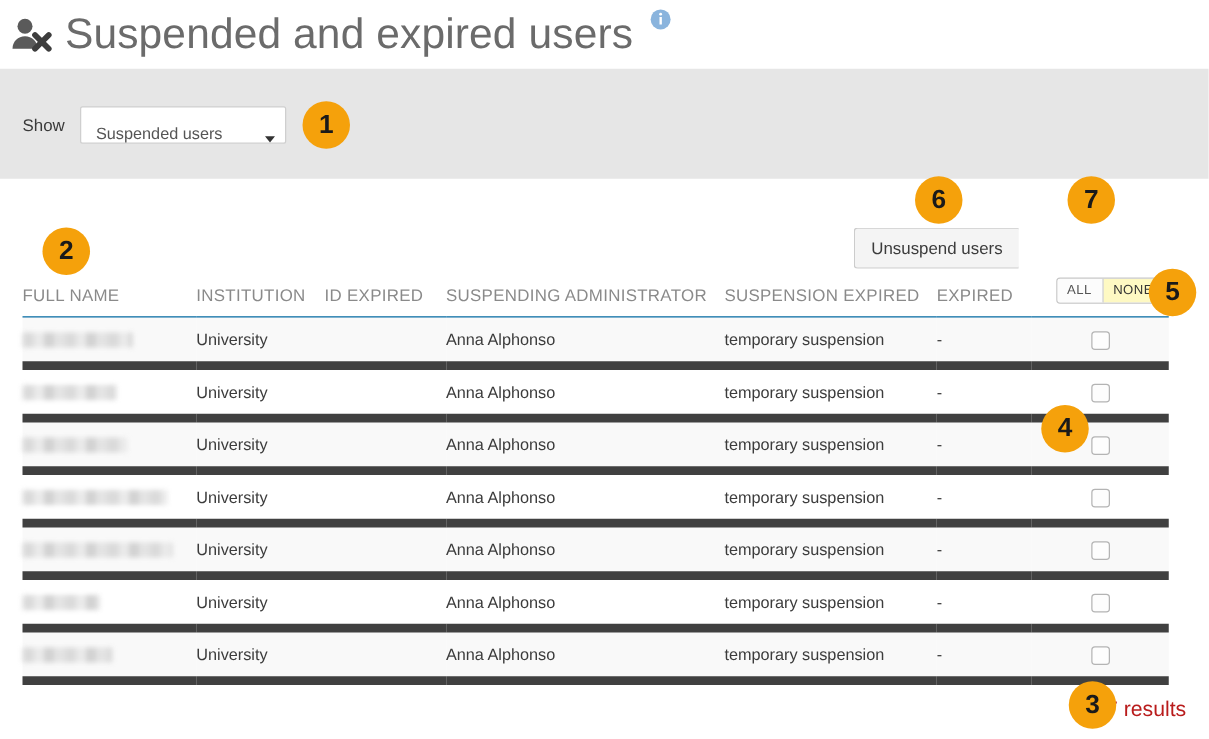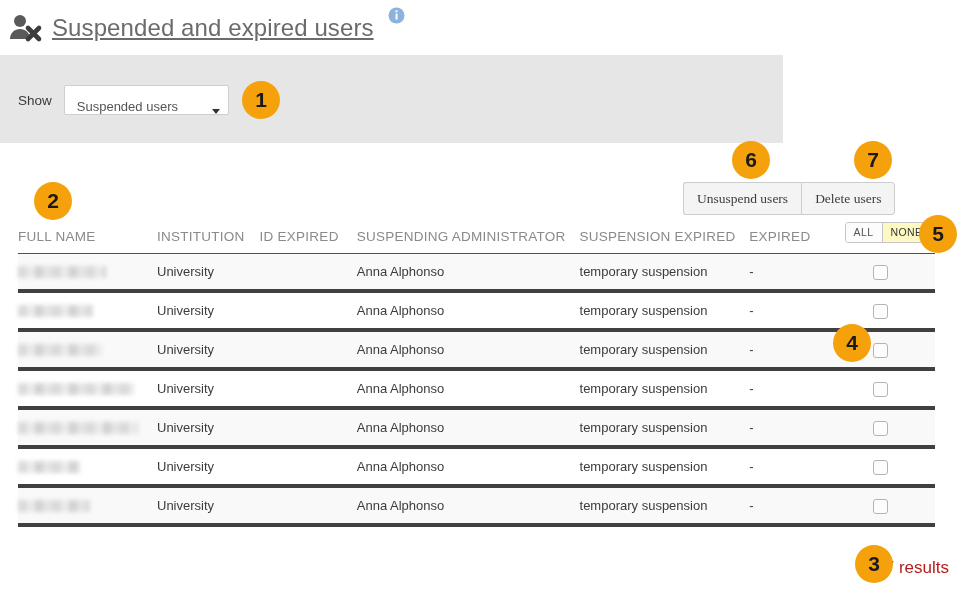--- a/index.html
+++ b/index.html
@@ -29,41 +29,40 @@
     box-sizing: border-box;
   }
   .header-icon {
     width: 38px;
     height: 30px;
     position: relative;
     flex: 0 0 auto;
     margin-right: 6px;
   }
   .page-title {
-    font-size: 24px;
+    font-size: 34px;
     font-weight: 400;
     color: #6b6b6b;
     letter-spacing: 0.1px;
     white-space: nowrap;
-    text-decoration: underline;
   }
   .info-icon {
     margin-left: 14px;
     width: 17px;
     height: 17px;
     flex: 0 0 auto;
     align-self: flex-start;
     margin-top: 7px;
   }
 
   
   .filter-panel {
     position: absolute;
     left: 0; top: 55px;
-    width: 783px;
+    width: 967px;
     height: 88px;
     background: #e6e6e6;
     box-sizing: border-box;
   }
   .filter-row {
     position: absolute;
     left: 18px;
     top: 30px;
     display: flex;
     align-items: center;
@@ -101,21 +100,21 @@
     top: 182px;
     left: 683px;
     display: flex;
   }
   .btn {
     height: 33px;
     background: #f4f4f4;
     border: 1px solid #cccccc;
     font-size: 13.5px;
     color: #3c3c3c;
-    font-family: Liberation Serif, serif;
+    font-family: Liberation Sans, sans-serif;
     padding: 0 13px;
     box-sizing: border-box;
     cursor: pointer;
     line-height: 31px;
     white-space: nowrap;
   }
   .btn-left { border-radius: 3px 0 0 3px; border-right: none; }
   .btn-right { border-radius: 0 3px 3px 0; }
 
   
@@ -135,21 +134,21 @@
     letter-spacing: 0.25px;
     padding: 0 0 9px 0;
     border-bottom: 1px solid #0369a1;
     vertical-align: bottom;
     white-space: nowrap;
   }
   .data-table td {
     padding: 0;
     height: 35px;
     color: #3c3c3c;
-    border-bottom: 4px solid #404040;
+    border-bottom: 7px solid #404040;
     vertical-align: middle;
   }
   .data-table tbody tr:nth-child(odd) td { background: #f9f9f9; }
   .data-table tbody tr:nth-child(even) td { background: #ffffff; }
 
   .col-name      { width: 142px; }
   .col-inst      { width: 105px; }
   .col-id        { width: 100px; }
   .col-admin     { width: 225px; }
   .col-reason    { width: 172px; }
@@ -267,21 +266,20 @@
     <span class="filter-label">Show</span>
     <div class="select-box">
       <span>Suspended users</span>
       <span class="caret"></span>
     </div>
   </div>
 </div>
 
 <div class="action-buttons">
   <button class="btn btn-left">Unsuspend users</button>
-  <button class="btn btn-right">Delete users</button>
 </div>
 
 <table class="data-table">
   <thead>
     <tr>
       <th class="col-name">FULL NAME</th>
       <th class="col-inst">INSTITUTION</th>
       <th class="col-id">ID EXPIRED</th>
       <th class="col-admin">SUSPENDING ADMINISTRATOR</th>
       <th class="col-reason">SUSPENSION EXPIRED</th>

